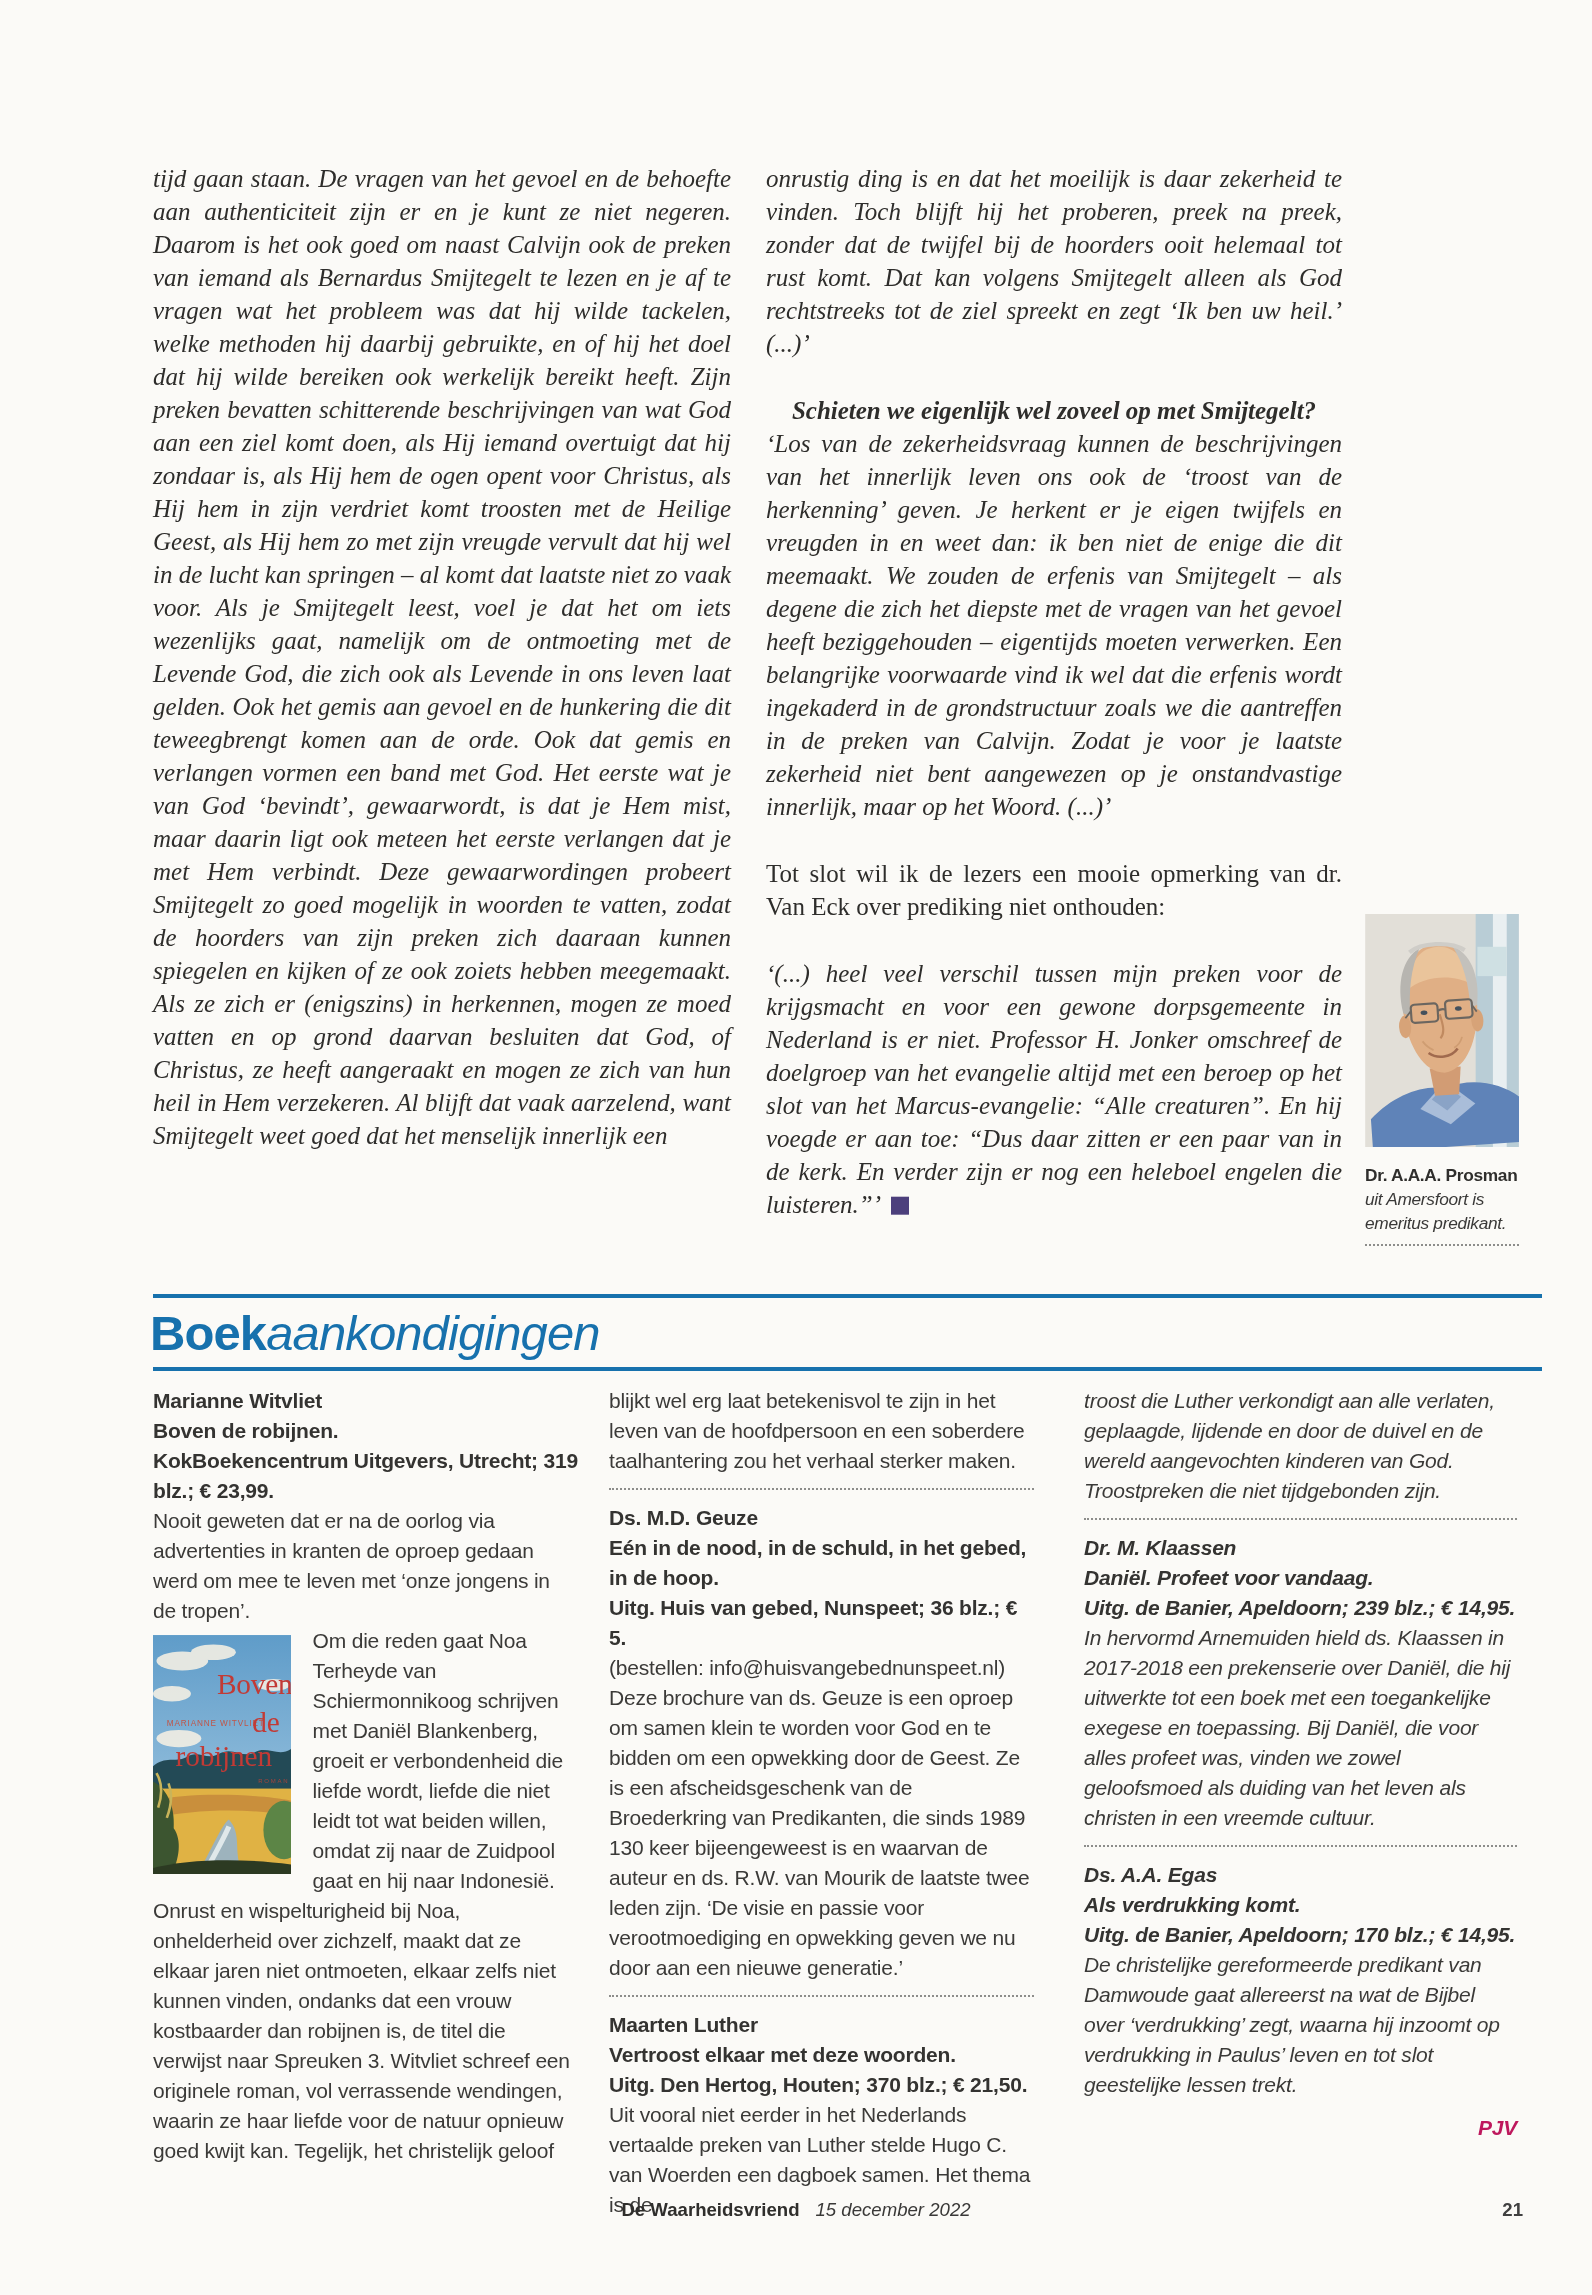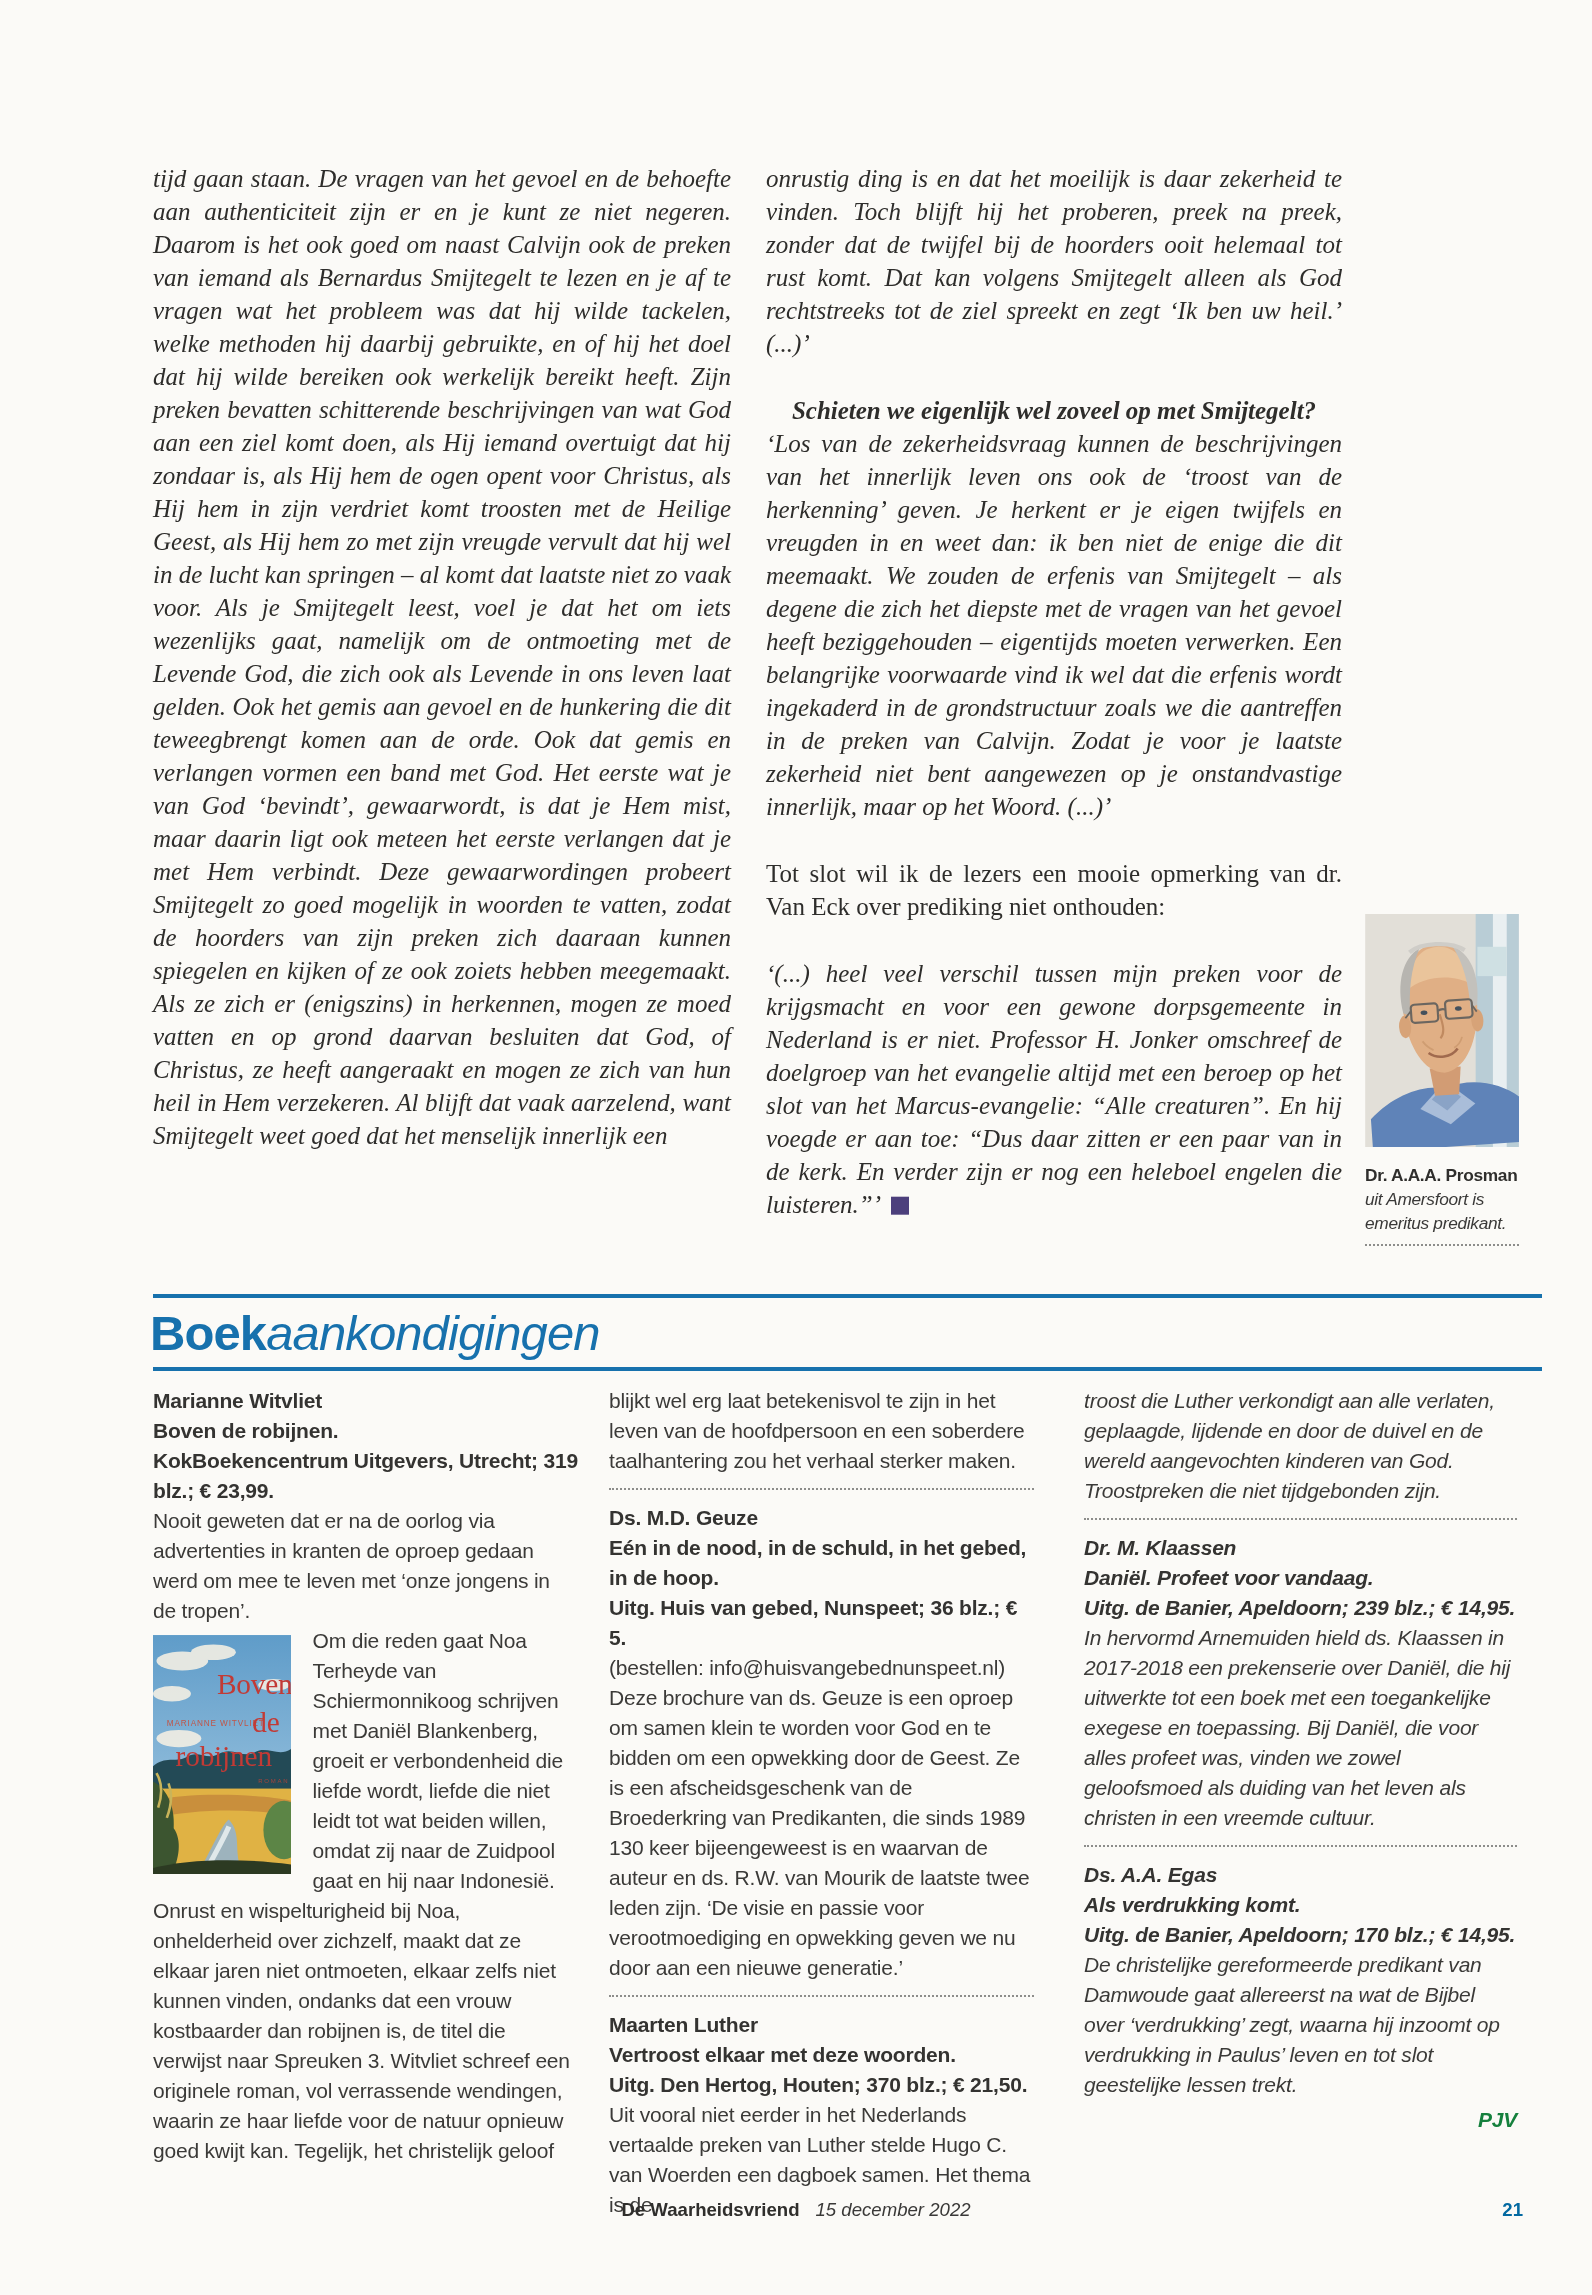--- a/index.html
+++ b/index.html
@@ -50,29 +50,29 @@
     font-size:21px; line-height:30px; color:#3b3a38; letter-spacing:-0.2px;
   }
   #bcol1 { left:153px; }
   #bcol2 { left:609px; }
   #bcol3 { left:1084px; width:433px;font-style:italic; }
   .bhead { font-weight:bold; color:#343331; }
   .divider { border-top:2.6px dotted #8d8d8b; margin:12px 0 13px 0; }
   #cover {
     float:left; width:138px; height:239px; margin:8.6px 21.6px 7px 0;
   }
-  .sig { text-align:right; font-weight:bold; margin-top:5px; color:#15803d; }
+  .sig { text-align:right; font-weight:bold; margin-top:13px; color:#be185d; }
   
   #footer {
     position:absolute; left:0; top:2197px; width:1592px; height:26px;
     text-align:center; font-size:18.6px; line-height:26px; color:#2f2e2c;
   }
   #footer .mag { font-weight:bold; }
   #footer .date { font-style:italic; margin-left:16px; color:#3a3938; }
-  #page-num { position:absolute; right:69px; top:2197px; font-weight:bold; font-size:18.6px; line-height:26px; color:#0369a1; }
+  #page-num { position:absolute; right:69px; top:2197px; font-weight:bold; font-size:18.6px; line-height:26px; color:#404040; }
 </style>
 </head>
 <body>
 
 <div id="page">
 
   <div id="art-col1" class="serifcol">
     <p>tijd gaan staan. De vragen van het gevoel en de behoefte aan authenticiteit zijn er en je kunt ze niet negeren. Daarom is het ook goed om naast Calvijn ook de preken van iemand als Bernardus Smijtegelt te lezen en je af te vragen wat het probleem was dat hij wilde tackelen, welke methoden hij daarbij gebruikte, en of hij het doel dat hij wilde bereiken ook werkelijk bereikt heeft. Zijn preken bevatten schitterende beschrijvingen van wat God aan een ziel komt doen, als Hij iemand overtuigt dat hij zondaar is, als Hij hem de ogen opent voor Christus, als Hij hem in zijn verdriet komt troosten met de Heilige Geest, als Hij hem zo met zijn vreugde vervult dat hij wel in de lucht kan springen – al komt dat laatste niet zo vaak voor. Als je Smijtegelt leest, voel je dat het om iets wezenlijks gaat, namelijk om de ontmoeting met de Levende God, die zich ook als Levende in ons leven laat gelden. Ook het gemis aan gevoel en de hunkering die dit teweegbrengt komen aan de orde. Ook dat gemis en verlangen vormen een band met God. Het eerste wat je van God ‘bevindt’, gewaarwordt, is dat je Hem mist, maar daarin ligt ook meteen het eerste verlangen dat je met Hem verbindt. Deze gewaarwordingen probeert Smijtegelt zo goed mogelijk in woorden te vatten, zodat de hoorders van zijn preken zich daaraan kunnen spiegelen en kijken of ze ook zoiets hebben meegemaakt. Als ze zich er (enigszins) in herkennen, mogen ze moed vatten en op grond daarvan besluiten dat God, of Christus, ze heeft aangeraakt en mogen ze zich van hun heil in Hem verzekeren. Al blijft dat vaak aarzelend, want Smijtegelt weet goed dat het menselijk innerlijk een</p>
   </div>
 

